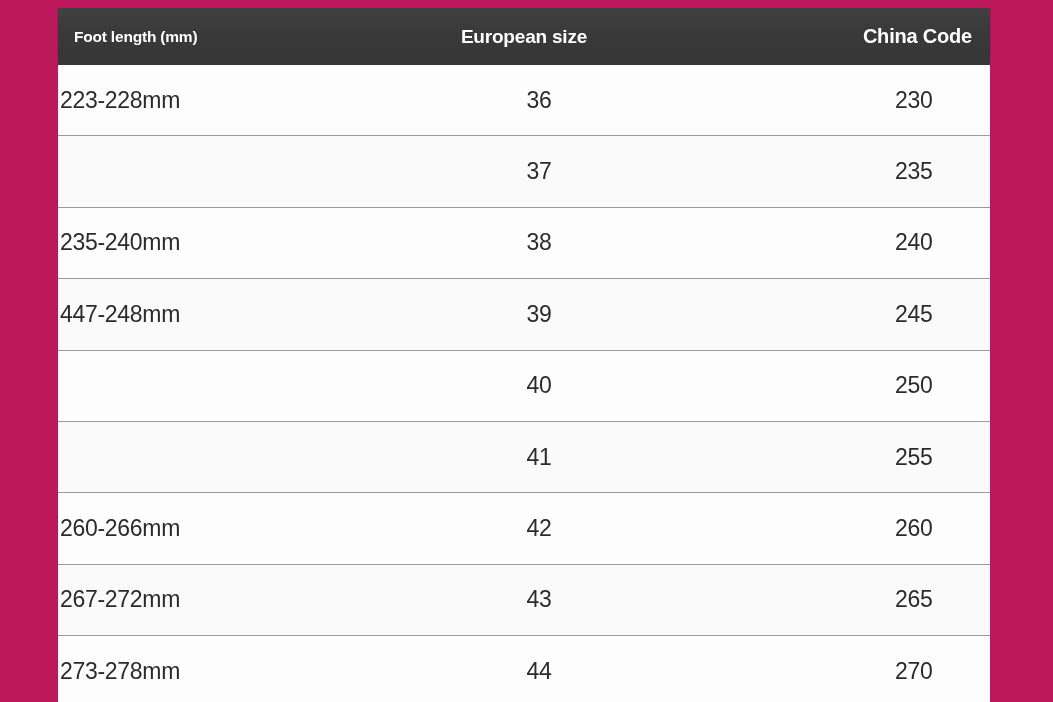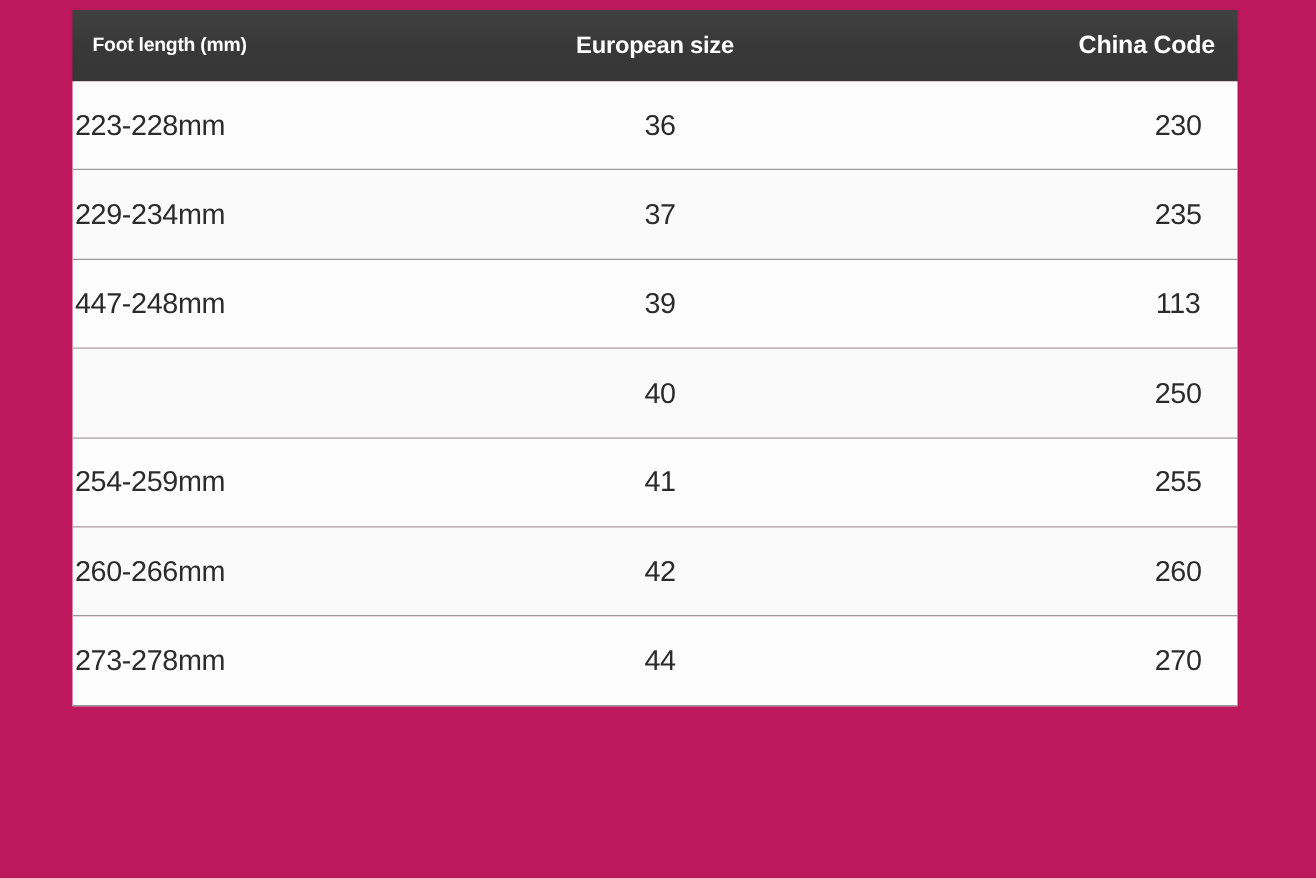--- a/index.html
+++ b/index.html
@@ -87,34 +87,33 @@
     align-items: center;
     color: #2b2b2b;
     font-size: 23px;
     white-space: nowrap;
     letter-spacing: -0.3px;
   }
   .cell-foot {
     left: 2px;
   }
   .cell-euro {
-    left: 4px;
+    left: 15px;
     width: 932px;
     justify-content: center;
   }
   .cell-china {
     left: 0;
     width: 932px;
     justify-content: flex-end;
     padding-right: 0;
   }
   .cell-china span {
     display: inline-block;
     width: 95px;
-    text-align: center;
   }
 </style>
 </head>
 <body>
 
 <div id="size-chart">
 
   <div class="chart-header">
     <div class="hcell hcell-foot">Foot length (mm)</div>
     <div class="hcell hcell-euro">European size</div>
@@ -123,51 +122,63 @@
 
   <div class="rows">
       <div class="row">
         <div class="cell cell-foot">223-228mm</div>
         <div class="cell cell-euro">36</div>
         <div class="cell cell-china">
           <span>230</span>
         </div>
       </div>
       <div class="row">
-        <div class="cell cell-foot">229-234mm</div>
         <div class="cell cell-euro">37</div>
         <div class="cell cell-china">
           <span>235</span>
         </div>
       </div>
       <div class="row">
+        <div class="cell cell-foot">235-240mm</div>
+        <div class="cell cell-euro">38</div>
+        <div class="cell cell-china">
+          <span>240</span>
+        </div>
+      </div>
+      <div class="row">
         <div class="cell cell-foot">447-248mm</div>
         <div class="cell cell-euro">39</div>
         <div class="cell cell-china">
-          <span>113</span>
+          <span>245</span>
         </div>
       </div>
       <div class="row">
         <div class="cell cell-euro">40</div>
         <div class="cell cell-china">
           <span>250</span>
         </div>
       </div>
       <div class="row">
-        <div class="cell cell-foot">254-259mm</div>
         <div class="cell cell-euro">41</div>
         <div class="cell cell-china">
           <span>255</span>
         </div>
       </div>
       <div class="row">
         <div class="cell cell-foot">260-266mm</div>
         <div class="cell cell-euro">42</div>
         <div class="cell cell-china">
           <span>260</span>
+        </div>
+      </div>
+      <div class="row">
+        <div class="cell cell-foot">267-272mm</div>
+        <div class="cell cell-euro">43</div>
+        <div class="cell cell-china">
+          <span>265</span>
         </div>
       </div>
       <div class="row">
         <div class="cell cell-foot">273-278mm</div>
         <div class="cell cell-euro">44</div>
         <div class="cell cell-china">
           <span>270</span>
         </div>
       </div>
     </div>

